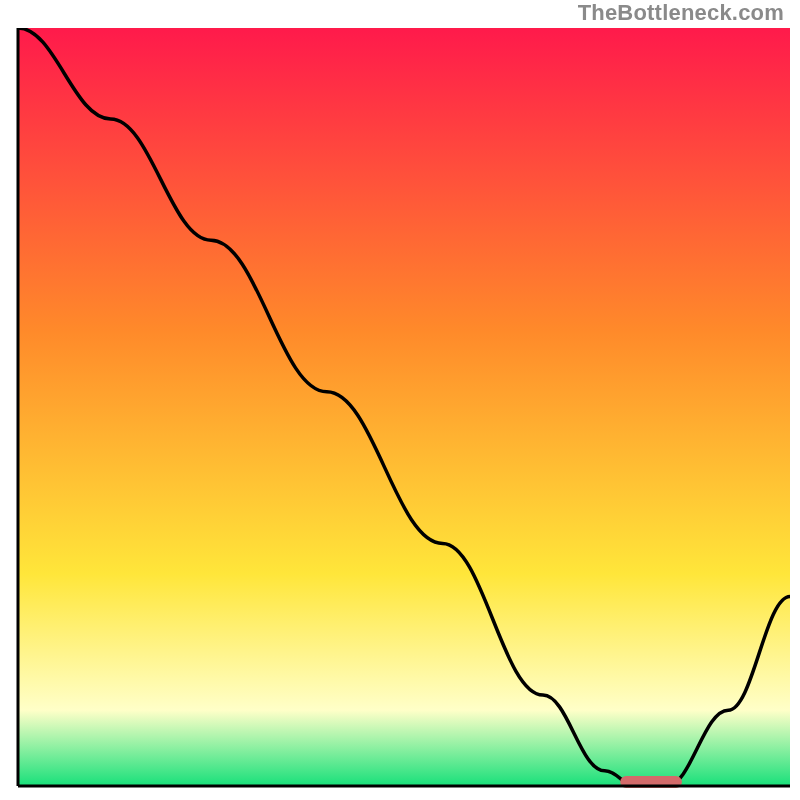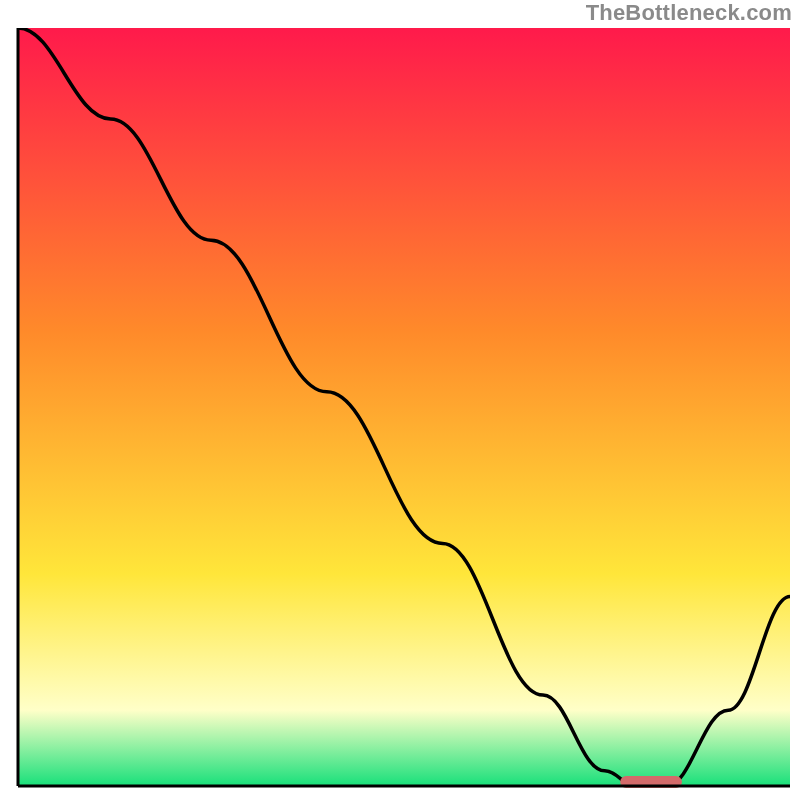--- a/index.html
+++ b/index.html
@@ -11,21 +11,21 @@
     overflow: hidden;
   }
   .stage {
     position: relative;
     width: 800px;
     height: 800px;
   }
   .watermark {
     position: absolute;
     top: 0;
-    right: 8px;
+    right: 16px;
     font-family: Arial, Helvetica, sans-serif;
     font-size: 22px;
     font-weight: 600;
     color: #8a8a8a;
     letter-spacing: 0.2px;
     user-select: none;
   }
   svg.plot {
     position: absolute;
     left: 0;

